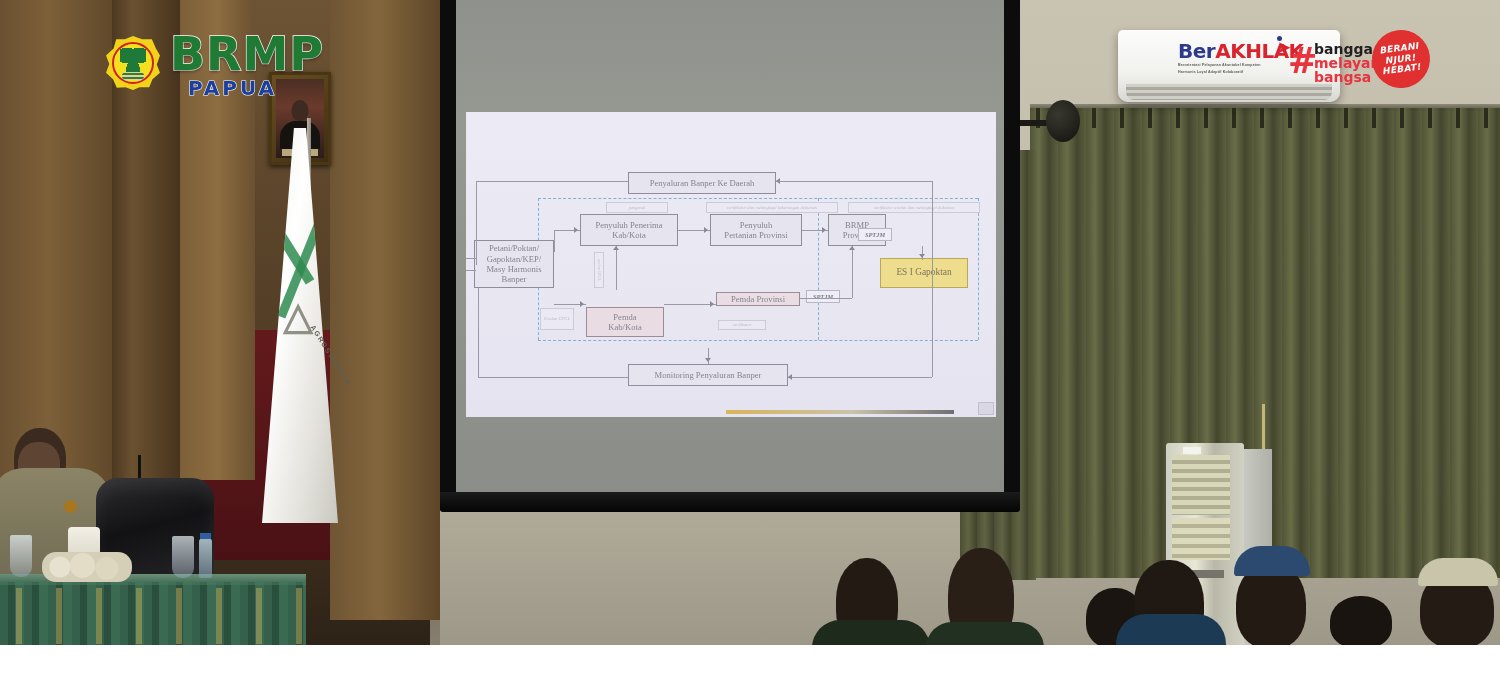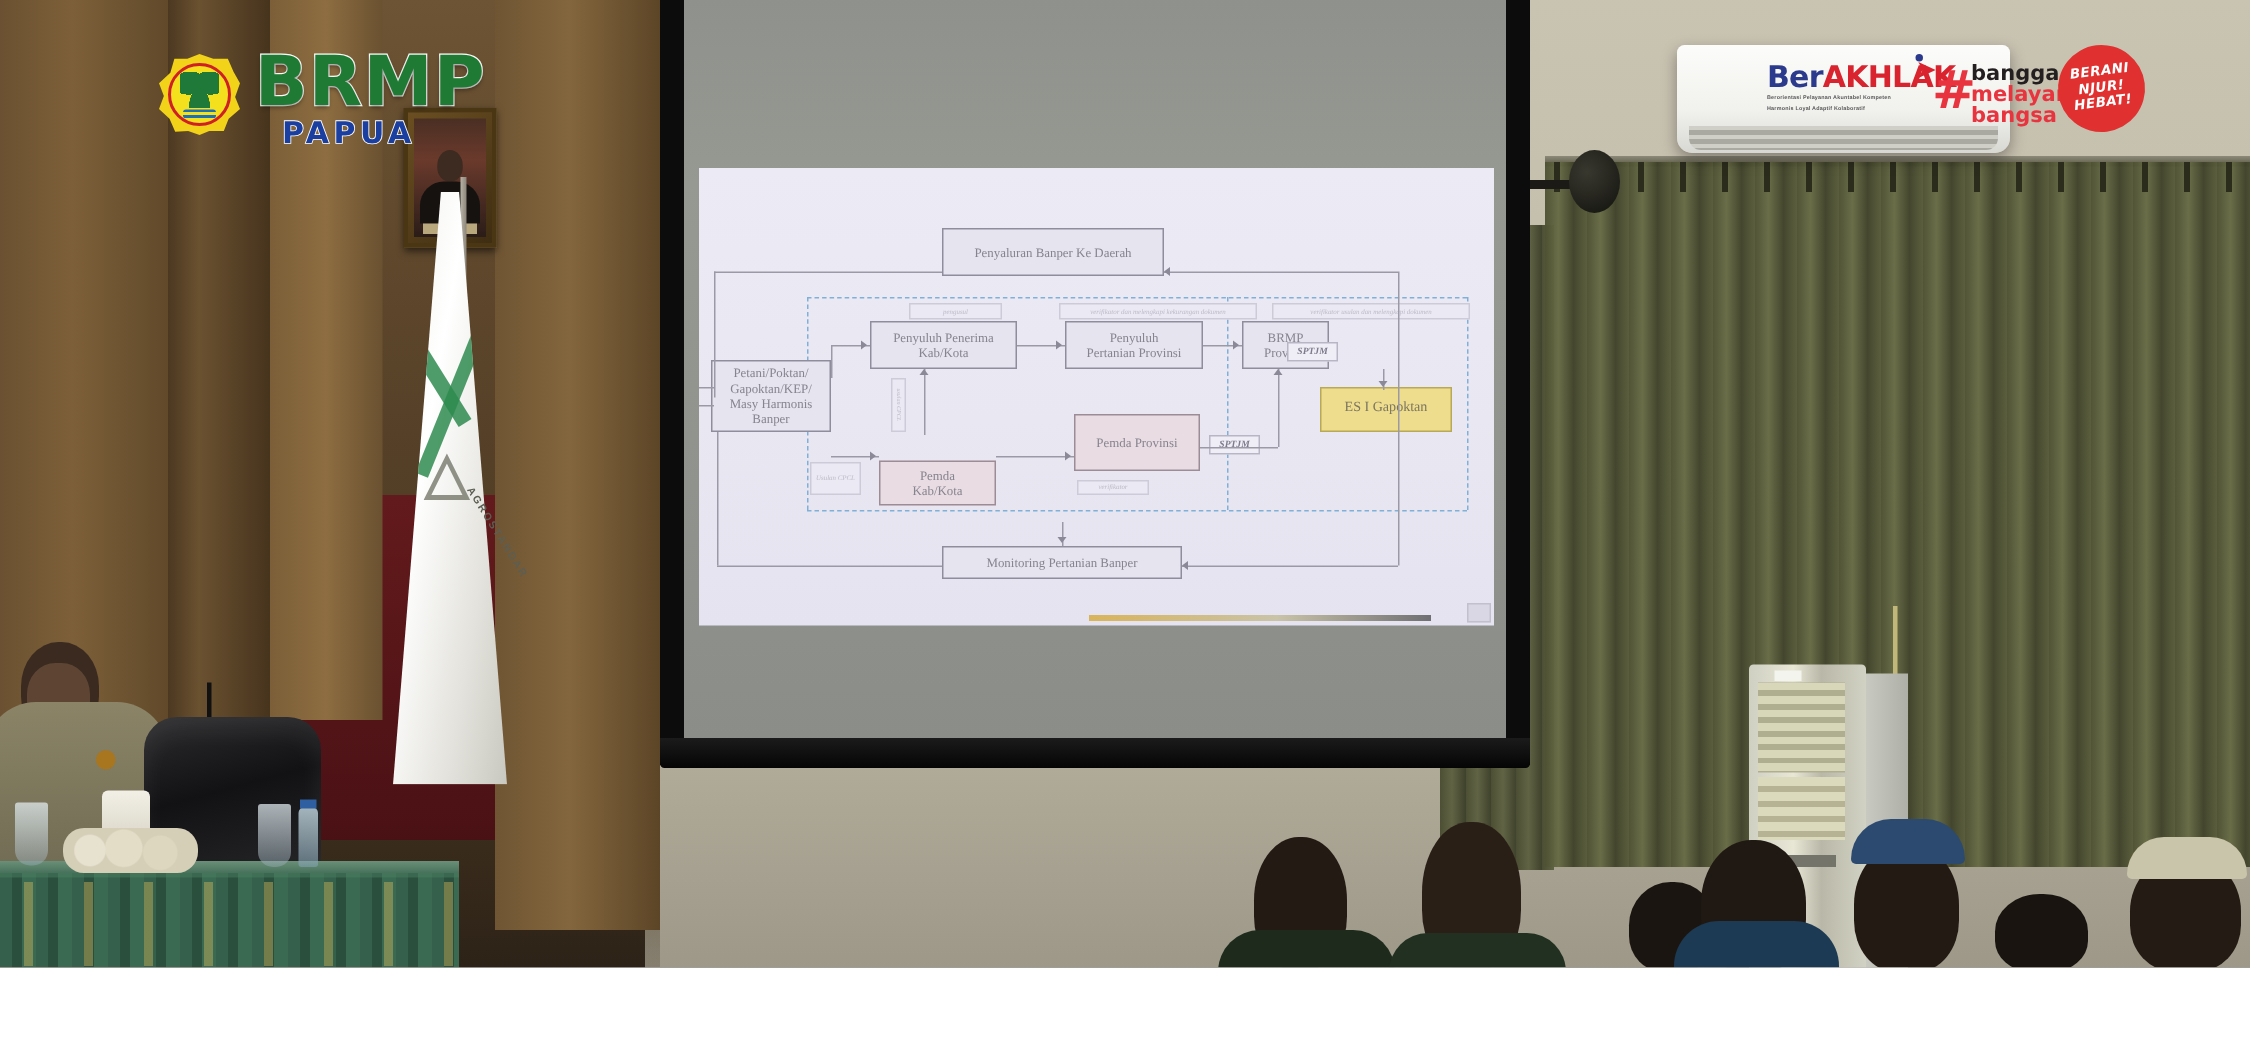--- a/index.html
+++ b/index.html
@@ -299,21 +299,21 @@
     <div class="ac-stand-grill"></div>
     <div class="ac-stand-grill2"></div>
     <div class="ac-stand-sticker"></div>
     <div class="ac-stand-label"></div>
 
     <div class="screen-frame"></div>
     <div class="screen-surface"></div>
 
     <div class="slide">
 
-      <div class="dbox" style="left:162px; top:40px; width:148px; height:32px;">Penyaluran Banper Ke Daerah</div>
+      <div class="dbox" style="left:162px; top:60px; width:148px; height:22px;">Penyaluran Banper Ke Daerah</div>
 
       <div class="dash-h" style="left:72px; top:86px; width:440px;"></div>
       <div class="dash-h" style="left:72px; top:228px; width:440px;"></div>
       <div class="dash-v" style="left:72px; top:86px; height:142px;"></div>
       <div class="dash-v" style="left:352px; top:86px; height:142px;"></div>
       <div class="dash-v" style="left:512px; top:86px; height:142px;"></div>
 
       <div class="dnote" style="left:140px; top:90px; width:62px; height:11px;">pengusul</div>
       <div class="dnote" style="left:240px; top:90px; width:132px; height:11px;">verifikator dan melengkapi kekurangan dokumen</div>
       <div class="dnote" style="left:382px; top:90px; width:132px; height:11px;">verifikator usulan dan melengkapi dokumen</div>
@@ -330,23 +330,23 @@
 Pertanian Provinsi</div>
 
       <div class="dbox" style="left:362px; top:102px; width:58px; height:32px; white-space:pre-line;">BRMP
 Provinsi</div>
 
       <div class="dbox yellow" style="left:414px; top:146px; width:88px; height:30px;">ES I Gapoktan</div>
 
       <div class="dbox pink" style="left:120px; top:178px; width:78px; height:30px; white-space:pre-line;margin-top:17px;">Pemda
 Kab/Kota</div>
 
-      <div class="dbox pink" style="left:250px; top:164px; width:84px; height:38px;">Pemda Provinsi</div>
-
-      <div class="dbox" style="left:162px; top:252px; width:160px; height:22px;">Monitoring Pertanian Banper</div>
+      <div class="dbox pink" style="left:250px; top:180px; width:84px; height:14px;">Pemda Provinsi</div>
+
+      <div class="dbox" style="left:162px; top:252px; width:160px; height:22px;">Monitoring Penyaluran Banper</div>
 
       <div class="dtag" style="left:392px; top:116px; width:34px; height:13px;">SPTJM</div>
       <div class="dtag" style="left:340px; top:178px; width:34px; height:13px;">SPTJM</div>
       <div class="dnote" style="left:252px; top:208px; width:48px; height:10px;">verifikator</div>
       <div class="dnote" style="left:74px; top:196px; width:34px; height:22px; flex-direction:column;">Usulan CPCL</div>
       <div class="dnote" style="left:128px; top:140px; width:10px; height:36px; writing-mode:vertical-rl; font-size:4px;">usulan CPCL</div>
 
       <div class="ln" style="left:10px; top:69px; width:152px; height:1px;"></div>
       <div class="lnv" style="left:10px; top:69px; width:1px; height:84px;"></div>
       <div class="ln" style="left:310px; top:69px; width:156px; height:1px;"></div>

